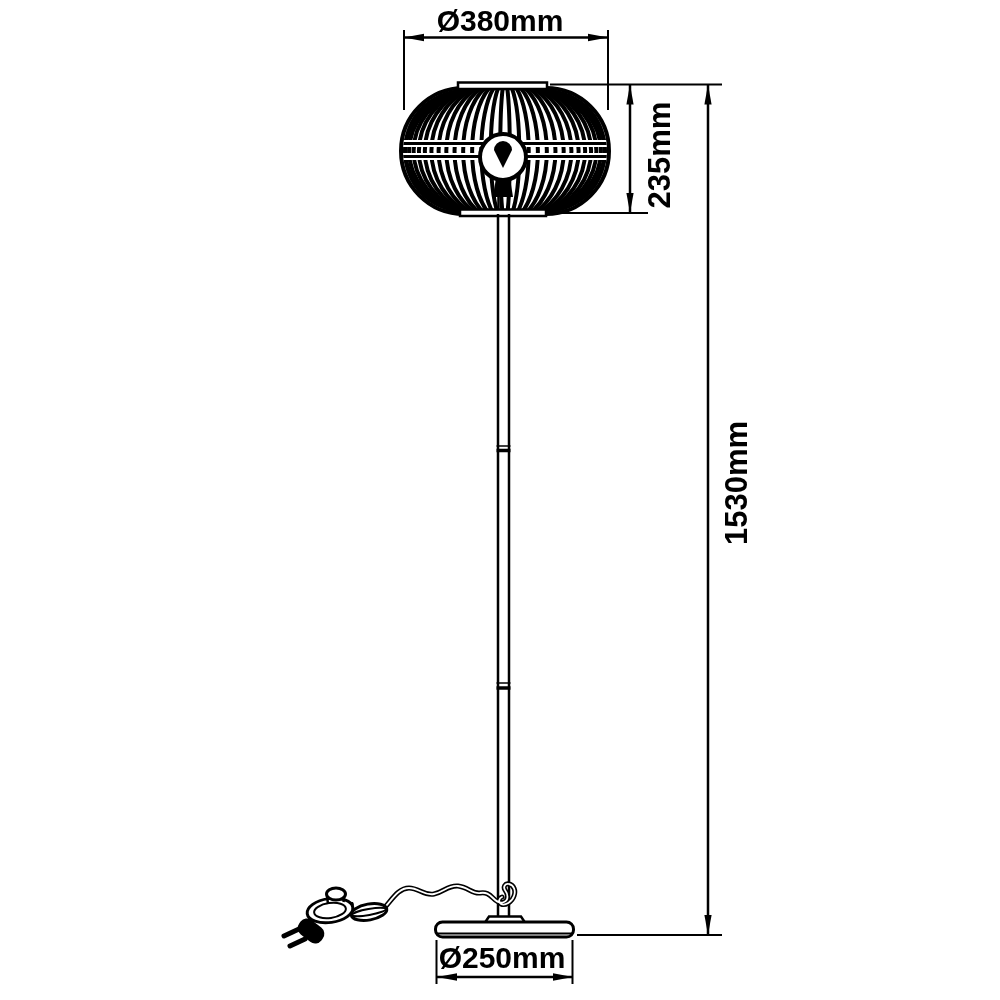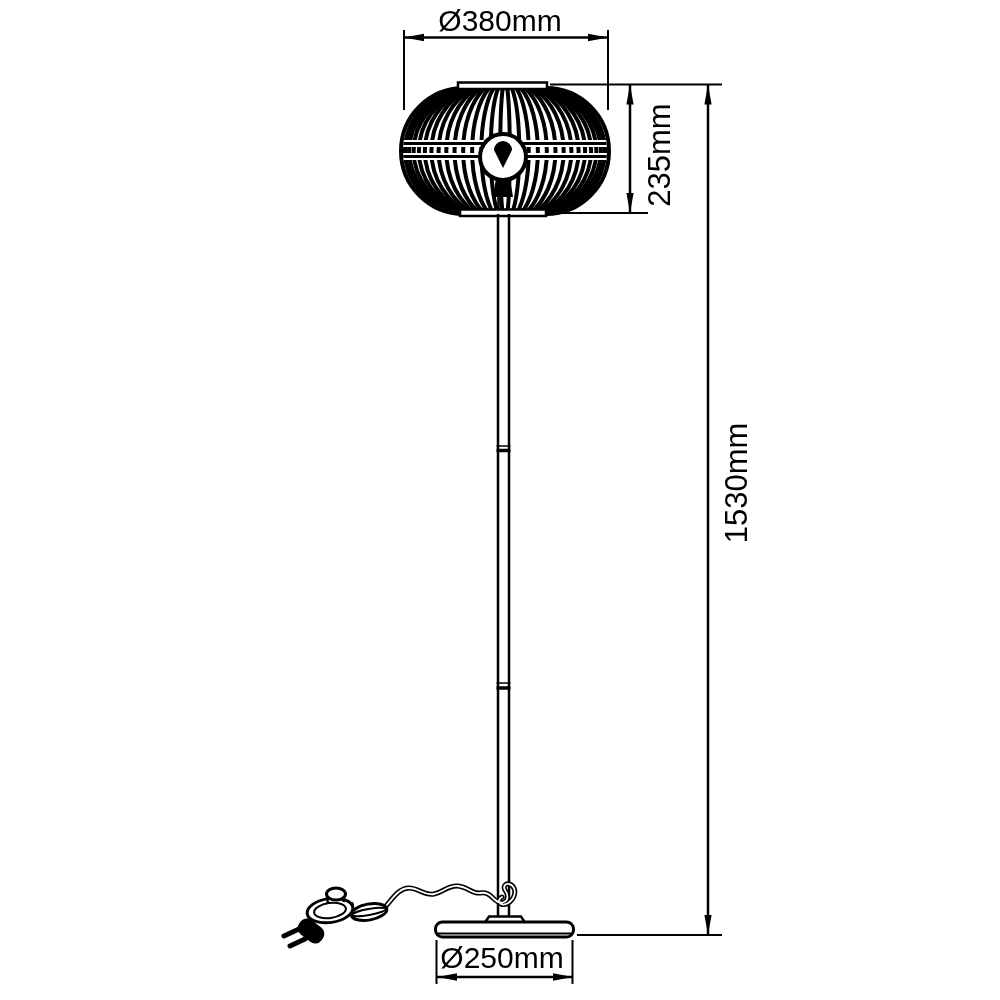--- a/index.html
+++ b/index.html
@@ -3,20 +3,21 @@
 <meta charset="utf-8">
 <style>
   html, body { margin: 0; padding: 0; }
   body { background: #ffffff; font-family: "Liberation Sans", sans-serif; }
   .canvas {
     position: relative;
     width: 1000px;
     height: 1000px;
     background: #ffffff;
     overflow: hidden;
+    font-weight: bold;
   }
   svg { display: block; }
   .dim-line   { stroke: #000; stroke-width: 2.5; fill: none; }
   .ext-line   { stroke: #000; stroke-width: 2;   fill: none; }
   .arrow      { fill: #000; stroke: none; }
   .dim-label  { fill: #000; font-size: 30px; font-family: "Liberation Sans", sans-serif; }
   .dim-label-v{ fill: #000; font-size: 31px; font-family: "Liberation Sans", sans-serif; }
   .outline    { stroke: #000; fill: #ffffff; }
   .rib        { stroke: #000; stroke-width: 4; fill: none; }
   .rail-halo  { stroke: #ffffff; stroke-width: 7; fill: none; }

